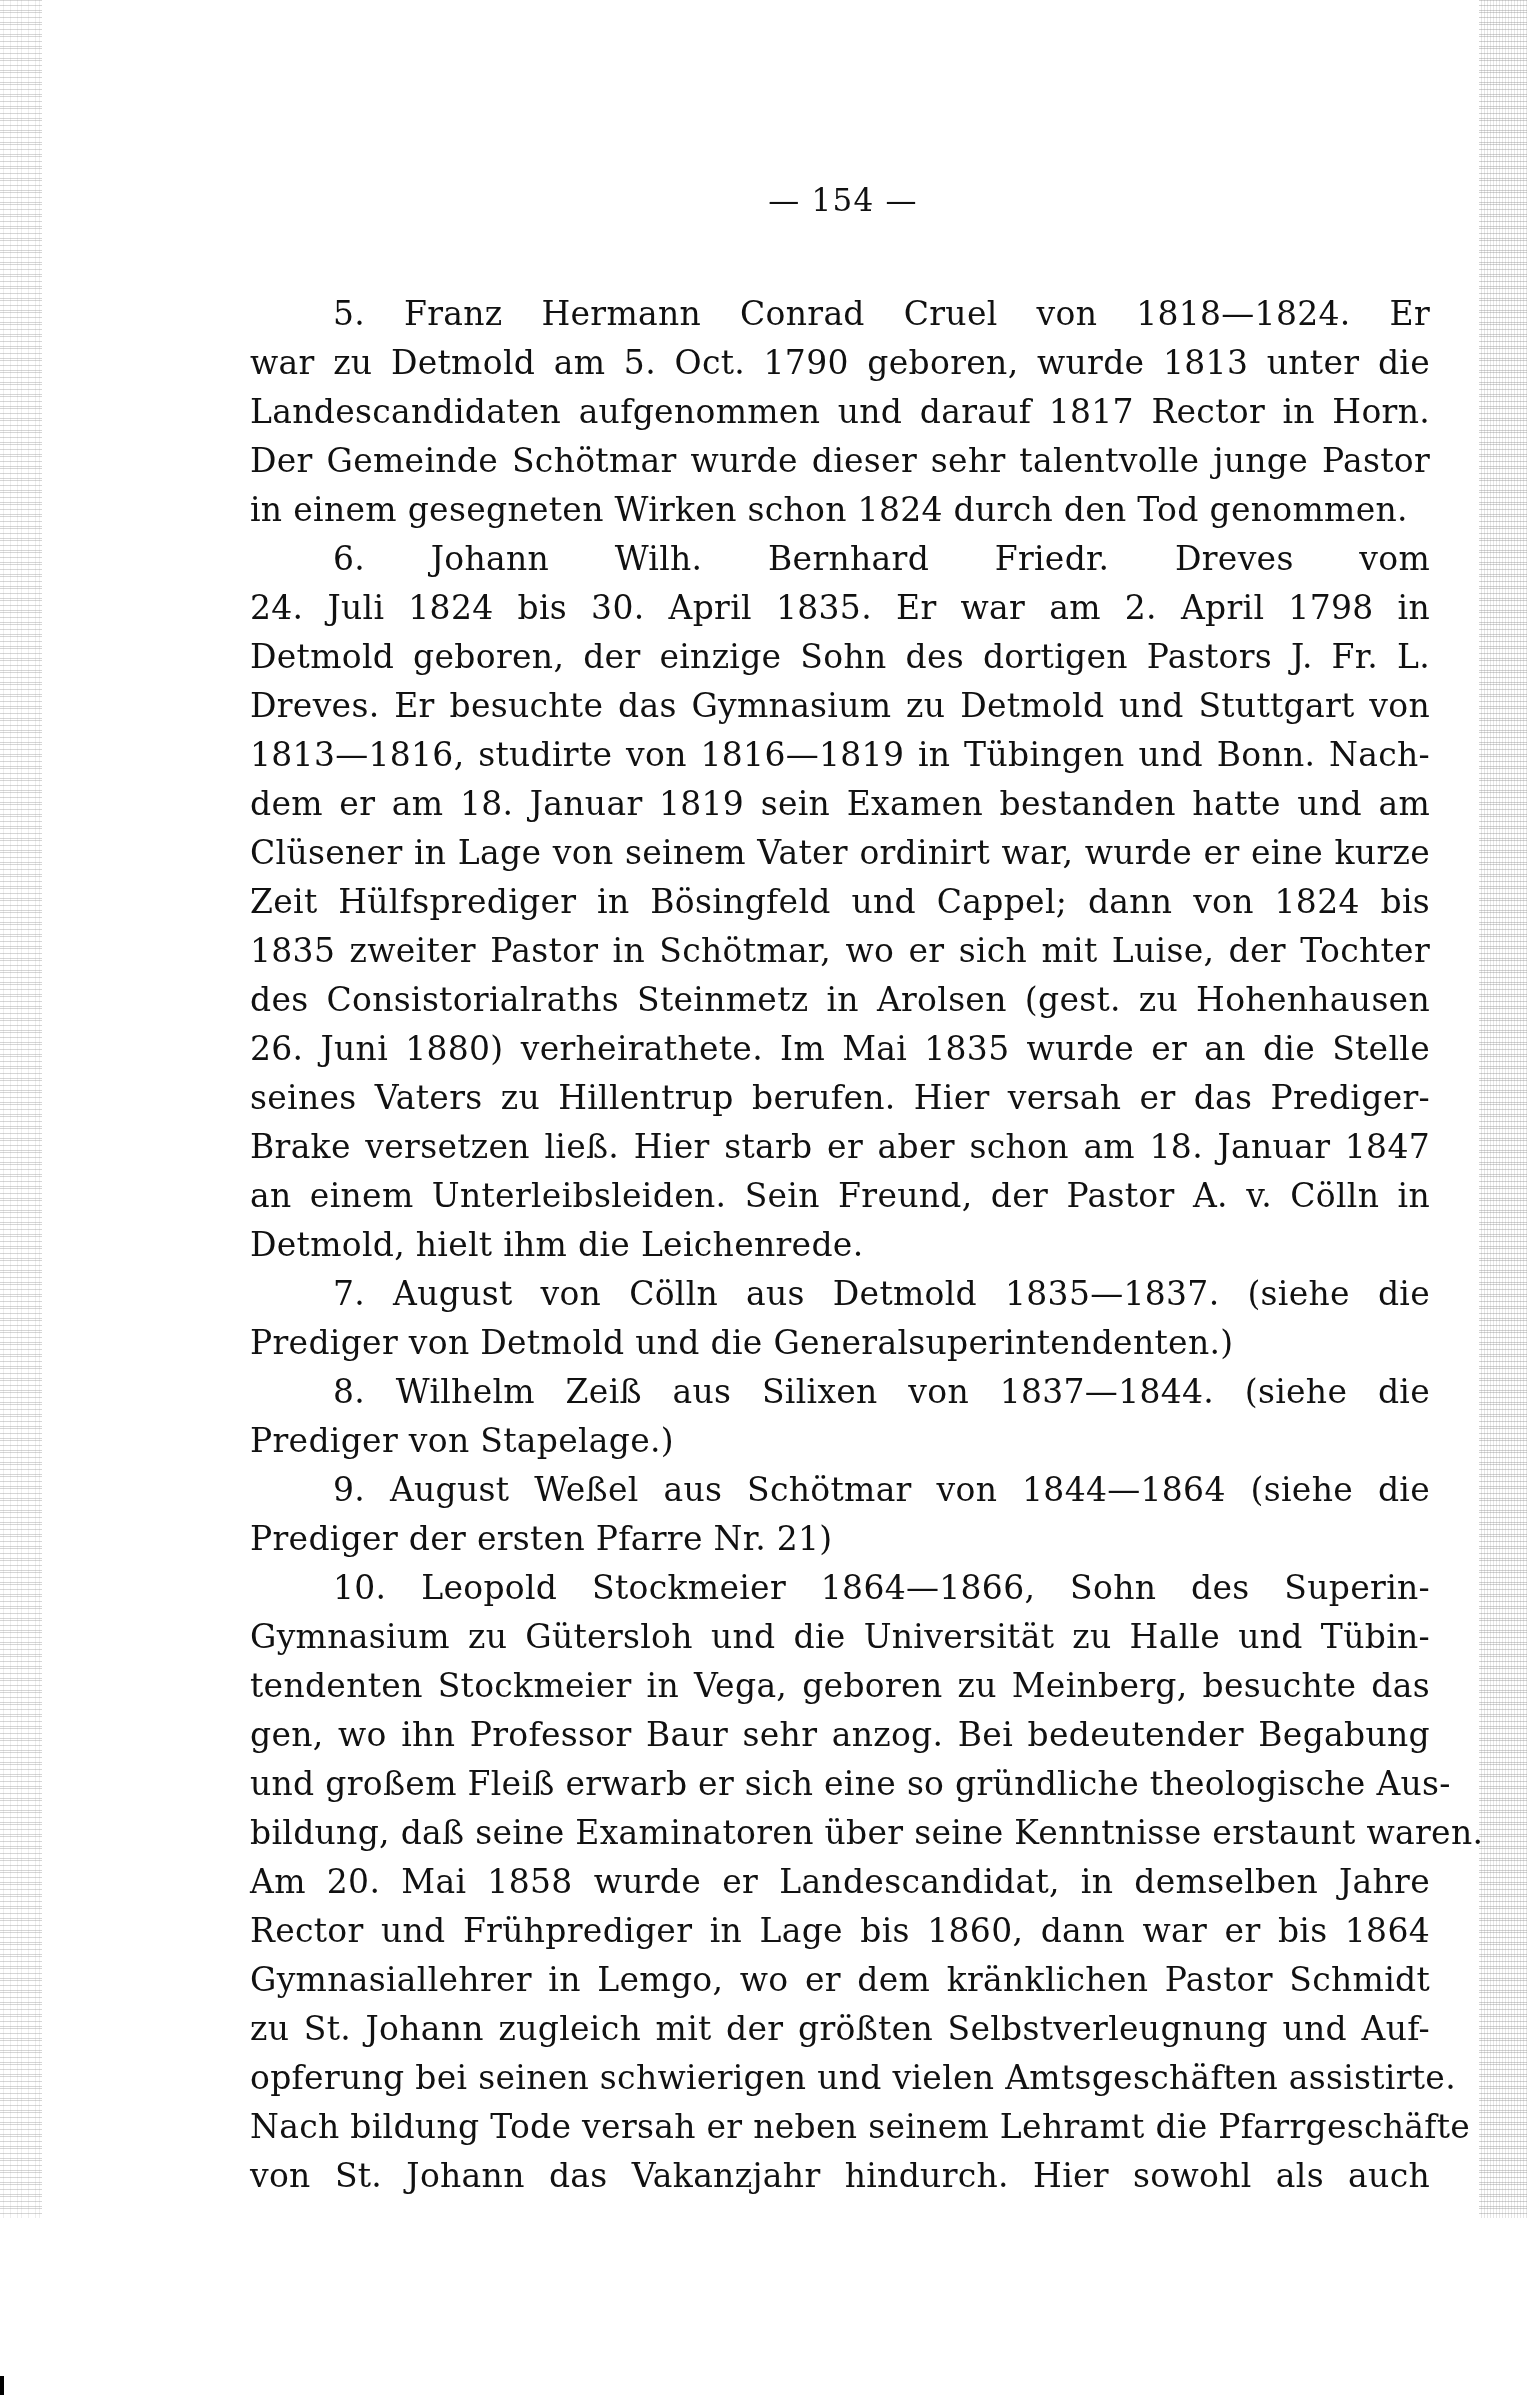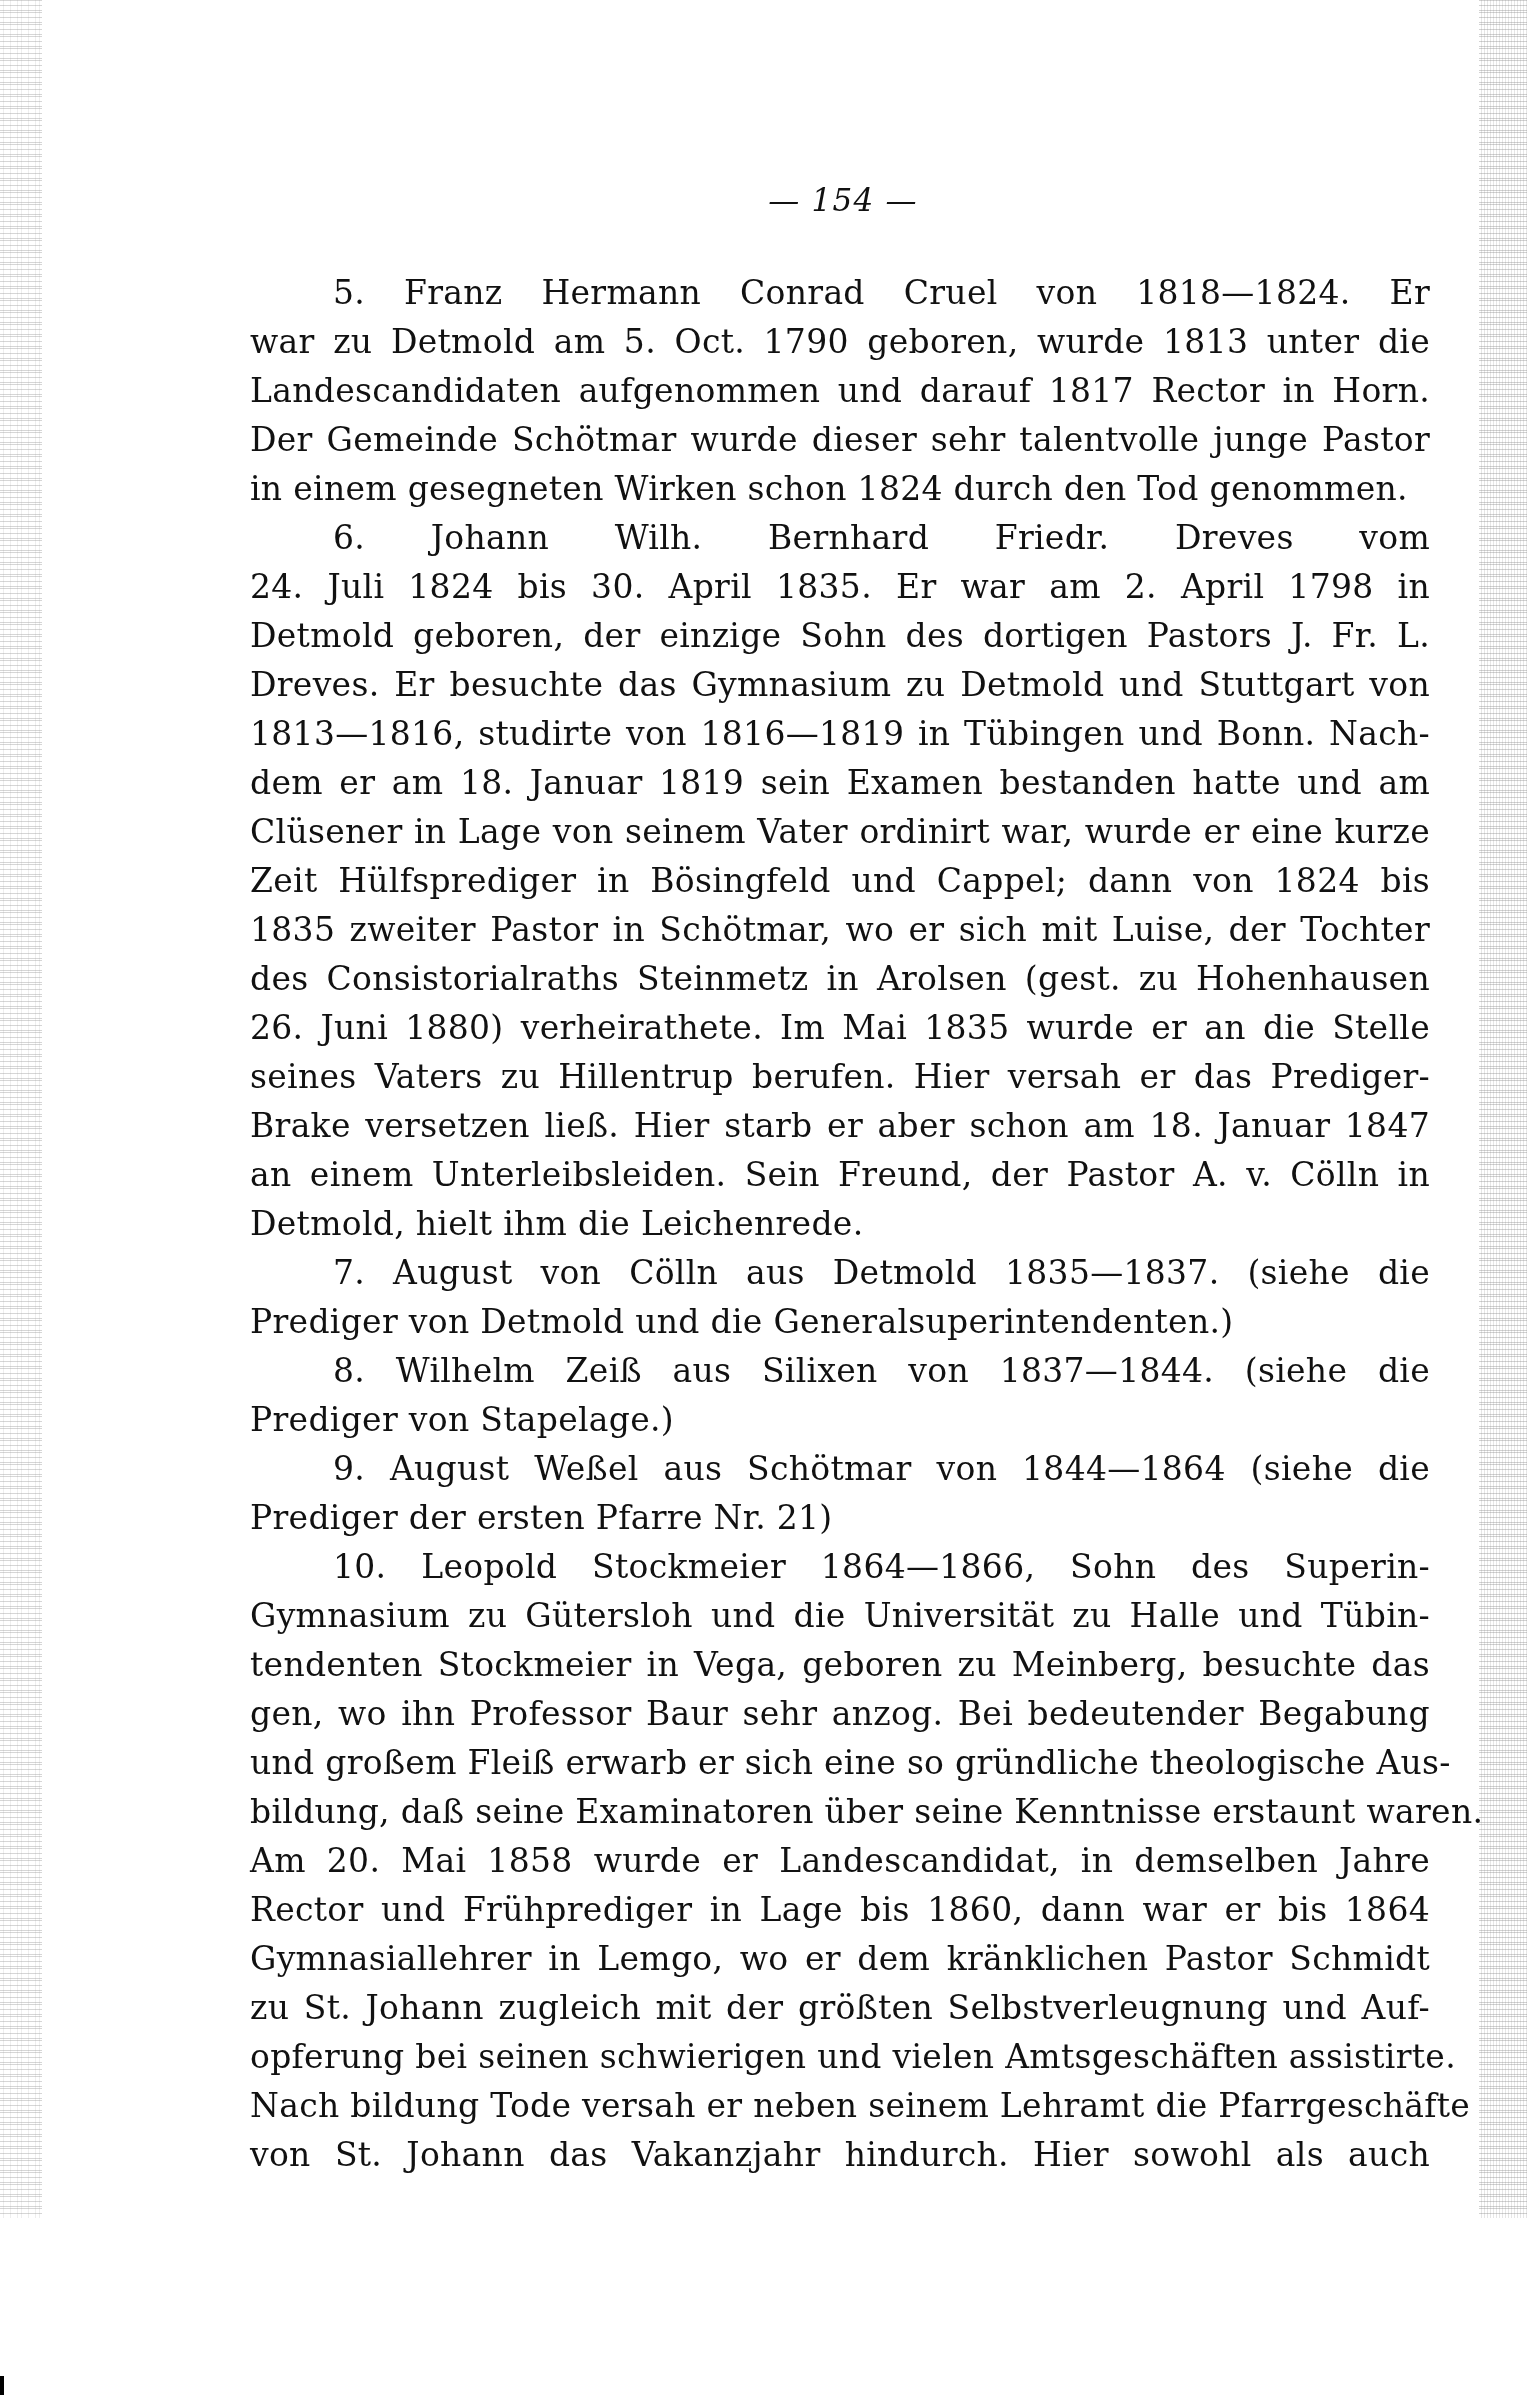--- a/index.html
+++ b/index.html
@@ -45,24 +45,23 @@
     top: 179px;
     width: 1180px;
   }
   .page-number {
     text-align: center;
     font-size: 31px;
     height: 42px;
     line-height: 42px;
     margin-left: 6px;
     letter-spacing: 1.2px;
-    font-style: italic;
   }
   .body-text {
-    margin-top: 47px;
+    margin-top: 68px;
   }
   .line {
     display: block;
     font-size: 33px;
     line-height: 49px;
     height: 49px;
     white-space: nowrap;
     text-align: justify;
     text-align-last: justify;
     letter-spacing: 0.3px;

